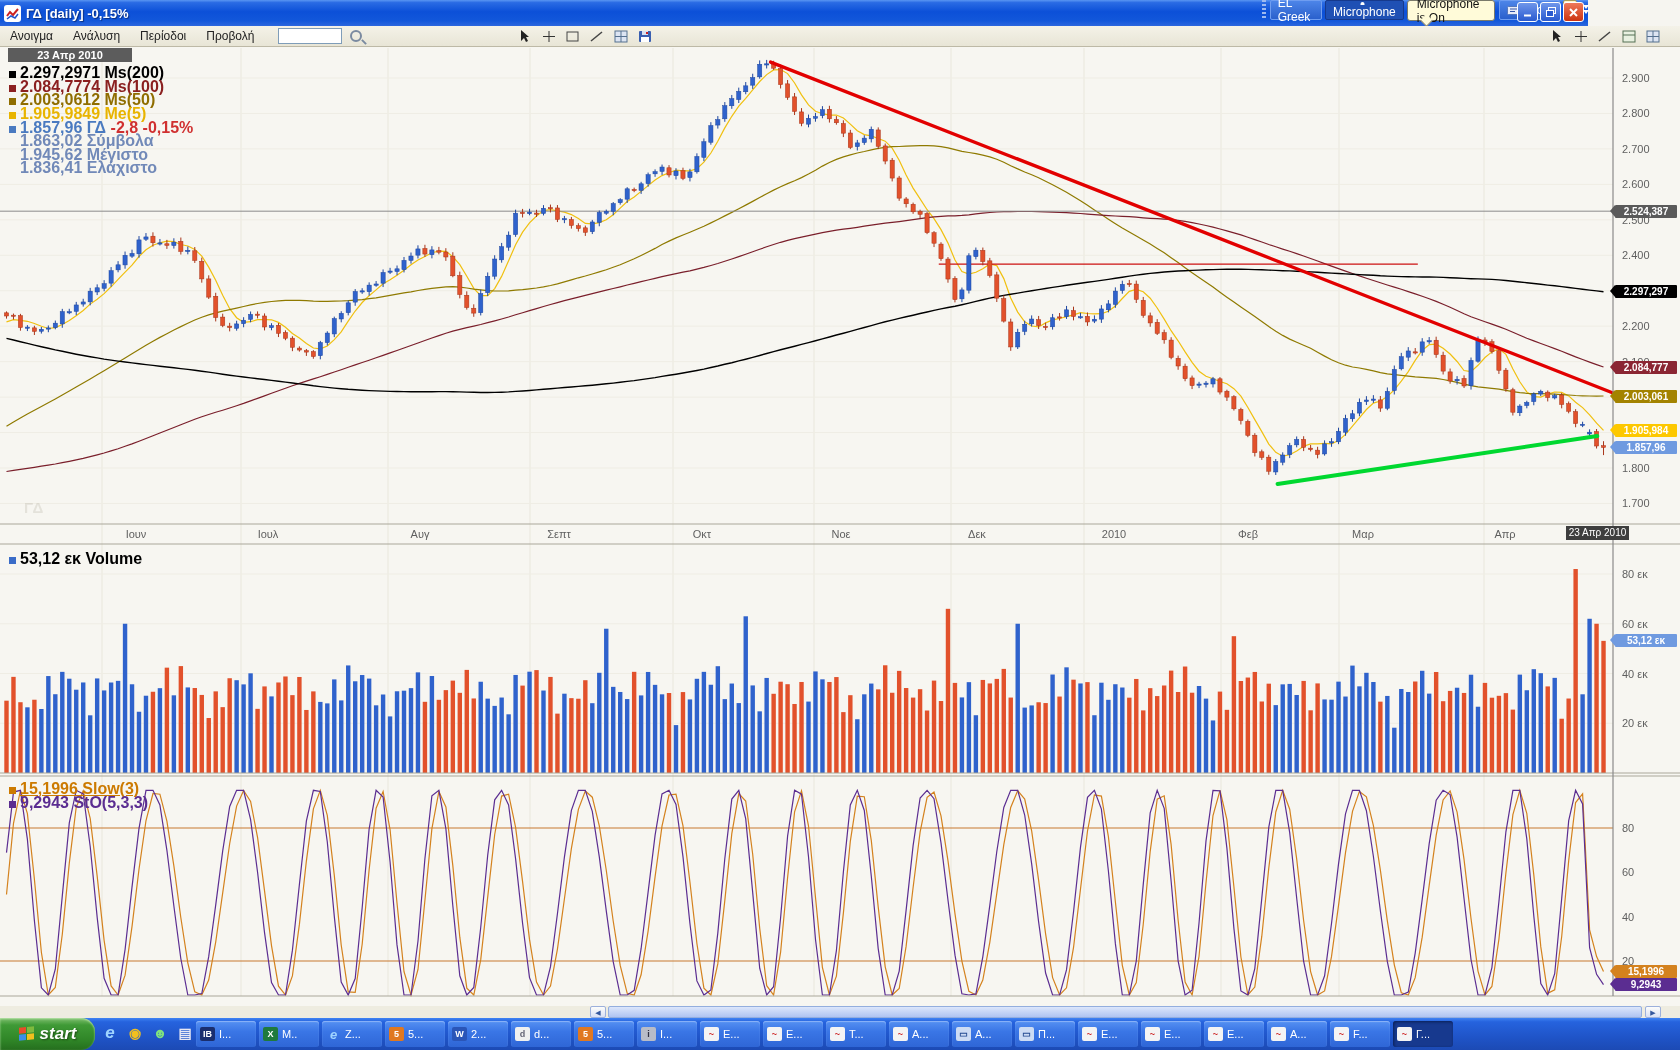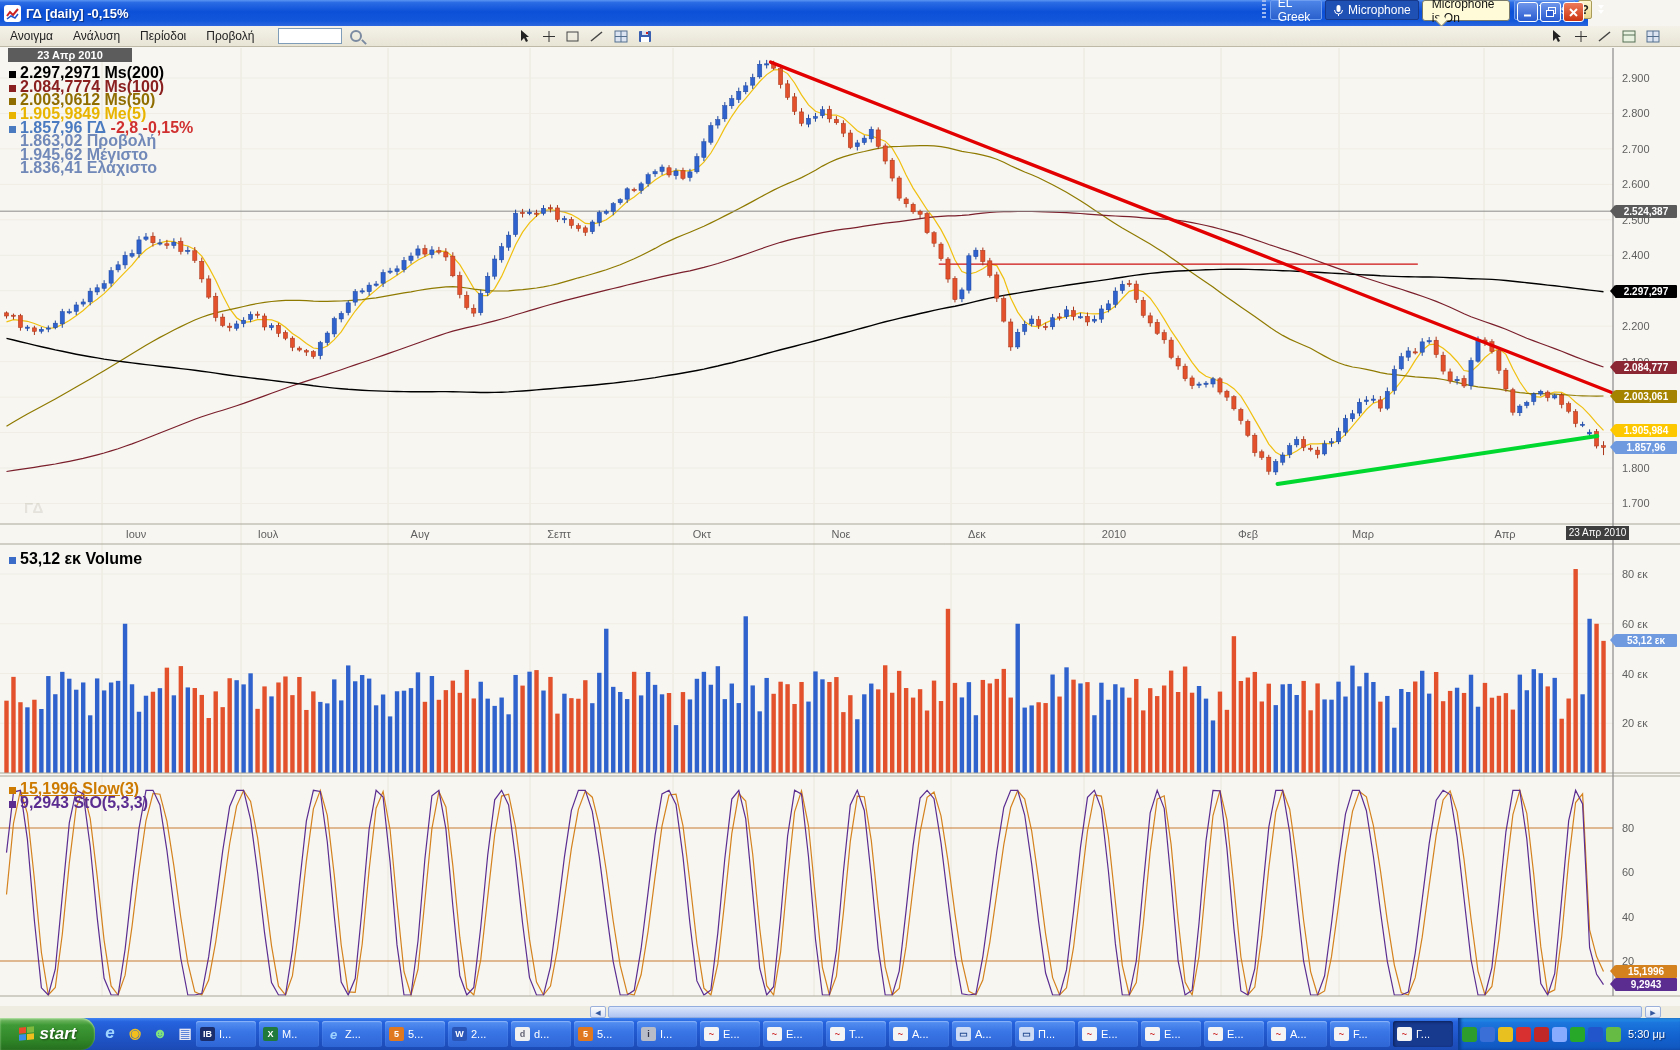--- a/index.html
+++ b/index.html
@@ -12,21 +12,21 @@
     display:flex; align-items:center; color:#fff; }
   .app-icon { width:17px; height:17px; margin:0 5px 0 4px; background:#fff; border-radius:3px;
     display:flex; align-items:center; justify-content:center; }
   .titletext { font-size:13px; font-weight:bold; text-shadow:1px 1px 1px #0a2f80; white-space:nowrap; }
   .langbar { position:absolute; left:1262px; top:0; height:22px; display:flex; align-items:flex-start; }
   .grip { width:5px; height:18px; margin-right:4px;
     background:repeating-linear-gradient(180deg,#9db9ef 0 2px,transparent 2px 4px); }
   .lb-btn { height:20px; display:flex; align-items:center; padding:0 7px; margin-right:3px;
     font-size:12px; color:#fff; background:linear-gradient(180deg,#4d85e8,#2a60cc);
     border:1px solid #6f9df0; border-radius:2px; }
-  .lb-btn.pressed { background:linear-gradient(180deg,#23ott 0,#1d4cb0); background:#1f50b4; border-color:#16398c; }
+  .lb-btn.pressed { background:linear-gradient(180deg,#23ott 0,#1d4cb0); background:#1f50b4; border-color:#16398c;flex-direction:column; }
   .balloon { height:21px; background:#fffbd9; border:1px solid #7a7a6a; border-radius:3px;
     color:#111; font-size:12px; display:flex; align-items:center; padding:0 9px; margin-right:4px; position:relative; }
   .balloon:after { content:""; position:absolute; left:14px; bottom:-5px; width:8px; height:8px;
     background:#fffbd9; border-right:1px solid #7a7a6a; border-bottom:1px solid #7a7a6a; transform:rotate(45deg); }
   .help-btn { width:19px; height:19px; background:linear-gradient(180deg,#fdf6cf,#e8d890);
     border:1px solid #a89c58; border-radius:2px; color:#222; font-weight:bold; font-size:12px;
     display:flex; align-items:center; justify-content:center; margin-right:4px; }
   .chev { width:12px; height:19px; display:flex; flex-direction:column; align-items:center;
     justify-content:center; gap:1px; margin-right:8px; }
   .chev i { width:0; height:0; border-left:3px solid transparent; border-right:3px solid transparent;
@@ -961,21 +961,21 @@
       <line x1="1613" y1="1" x2="1613" y2="949" stroke="#8a8a8a" stroke-width="1.2"></line>
     </svg>
 
   <div class="datebox">23 Απρ 2010</div>
   <div id="legend-main">
       <div class="legend" style="top: 17px; color: rgb(0, 0, 0);"><span class="sq" style="background: rgb(0, 0, 0);"></span>2.297,2971 Μs(200)</div>
       <div class="legend" style="top: 30.6px; color: rgb(139, 32, 32);"><span class="sq" style="background: rgb(139, 32, 32);"></span>2.084,7774 Μs(100)</div>
       <div class="legend" style="top: 44.2px; color: rgb(143, 109, 0);"><span class="sq" style="background: rgb(143, 109, 0);"></span>2.003,0612 Μs(50)</div>
       <div class="legend" style="top: 57.8px; color: rgb(232, 180, 0);"><span class="sq" style="background: rgb(232, 180, 0);"></span>1.905,9849 Μe(5)</div>
       <div class="legend" style="top: 71.5px; color: rgb(74, 122, 192);"><span class="sq" style="background: rgb(74, 122, 192);"></span>1.857,96 ΓΔ <span style="color: rgb(208, 48, 48);">-2,8 -0,15%</span></div>
-      <div class="legend" style="top: 85px; left: 20px; color: rgb(113, 137, 184);">1.863,02 Προβολή</div>
+      <div class="legend" style="top: 85px; left: 20px; color: rgb(113, 137, 184);">1.863,02 Σύμβολα</div>
       <div class="legend" style="top: 98.6px; left: 20px; color: rgb(113, 137, 184);">1.945,62 Μέγιστο</div>
       <div class="legend" style="top: 112.2px; left: 20px; color: rgb(113, 137, 184); text-align: center;">1.836,41 Ελάχιστο</div>
     </div>
   <div class="legend" style="top:503px;">
     <span class="sq" style="background:#3a6cc8"></span><span id="vol-legend-text">53,12 εκ Volume</span>
   </div>
   <div id="legend-stoch">
       <div class="legend" style="top: 733px; color: rgb(204, 122, 0); text-decoration: underline;"><span class="sq" style="background: rgb(204, 122, 0);"></span>15,1996 Slow(3)</div>
       <div class="legend" style="top: 746.6px; color: rgb(91, 45, 145);"><span class="sq" style="background: rgb(91, 45, 145);"></span>9,2943 StO(5,3,3)</div>
     </div>
@@ -1125,27 +1125,13 @@
       </div>
       <div class="taskbtn">
         <span class="tb-badge" style="background: rgb(244, 244, 244); color: rgb(204, 34, 34);">~</span>
         <span>F...</span>
       </div>
       <div class="taskbtn active">
         <span class="tb-badge" style="background: rgb(244, 244, 244); color: rgb(204, 34, 34);">~</span>
         <span>Γ...</span>
       </div>
     </div>
-  <div class="tray">
-    <span id="tray-icons" style="display:flex;align-items:center;">
-        <div class="tray-ico" style="background: rgb(45, 158, 45);"></div>
-        <div class="tray-ico" style="background: rgb(58, 111, 216);"></div>
-        <div class="tray-ico" style="background: rgb(232, 192, 32);"></div>
-        <div class="tray-ico" style="background: rgb(216, 48, 48);"></div>
-        <div class="tray-ico" style="background: rgb(192, 40, 40);"></div>
-        <div class="tray-ico" style="background: rgb(136, 170, 255);"></div>
-        <div class="tray-ico" style="background: rgb(40, 168, 40);"></div>
-        <div class="tray-ico" style="background: rgb(34, 85, 204);"></div>
-        <div class="tray-ico" style="background: rgb(102, 187, 68);"></div>
-      </span>
-    <span class="clock">5:30 μμ</span>
-  </div>
 </div>
 
 </body></html>

